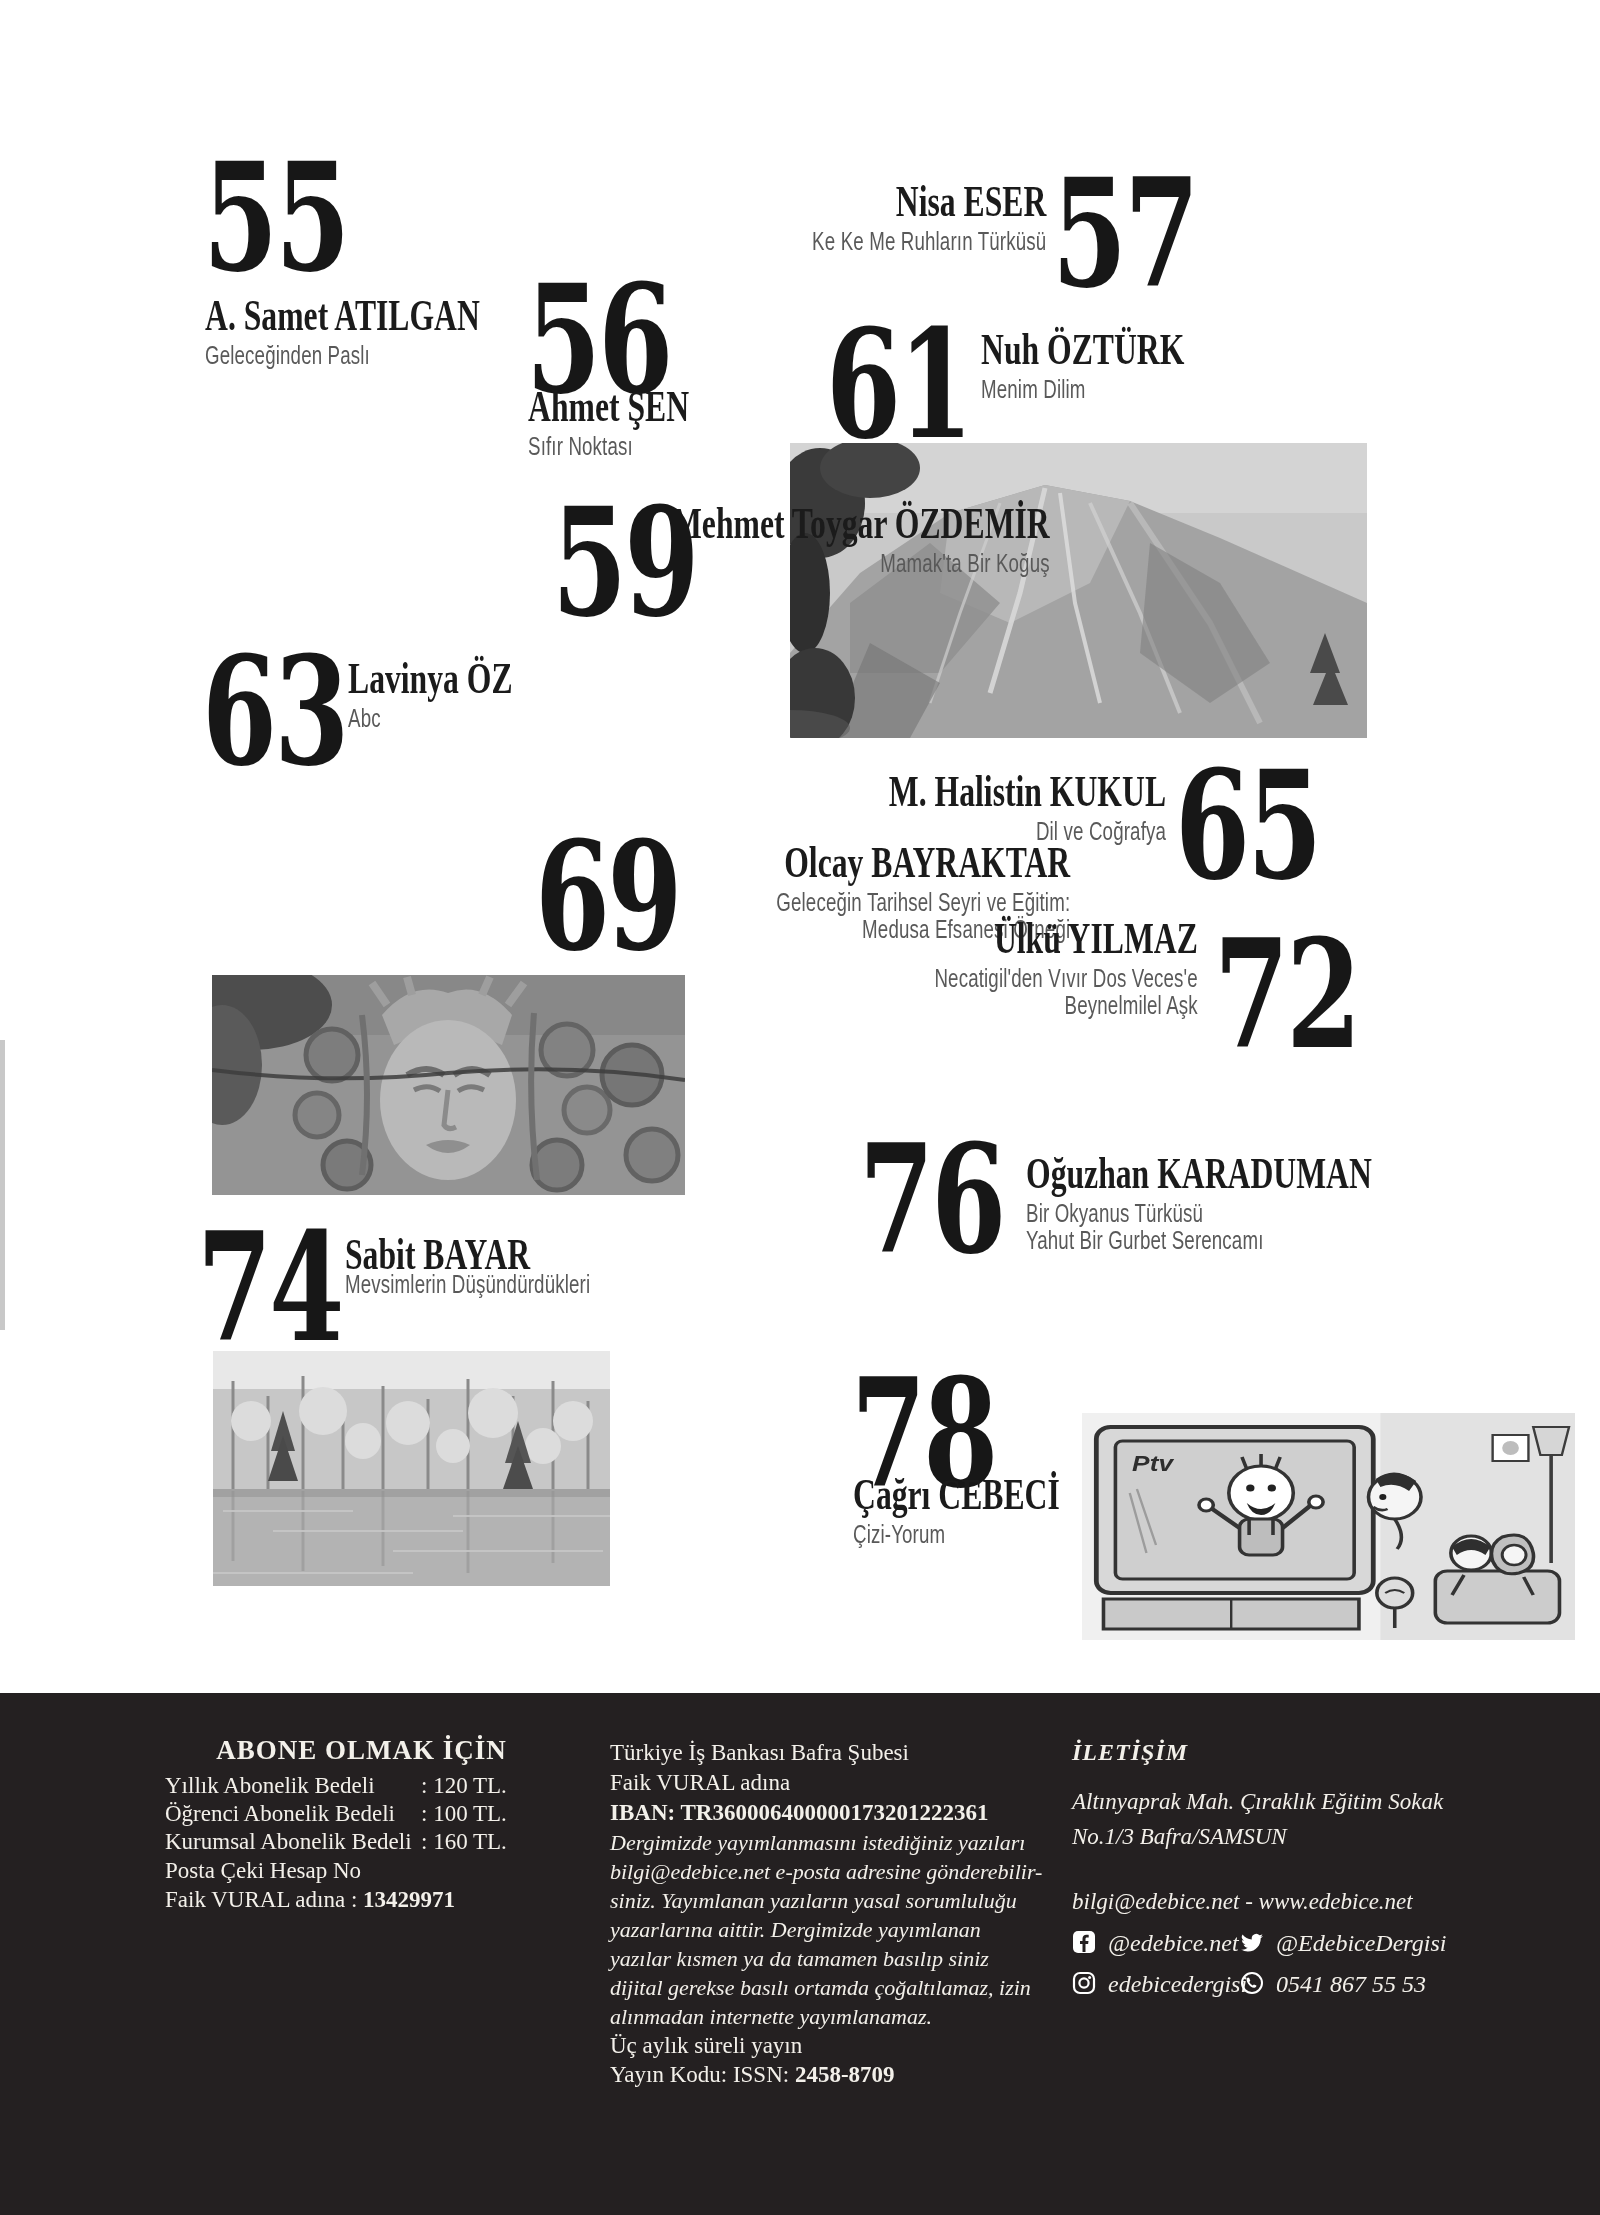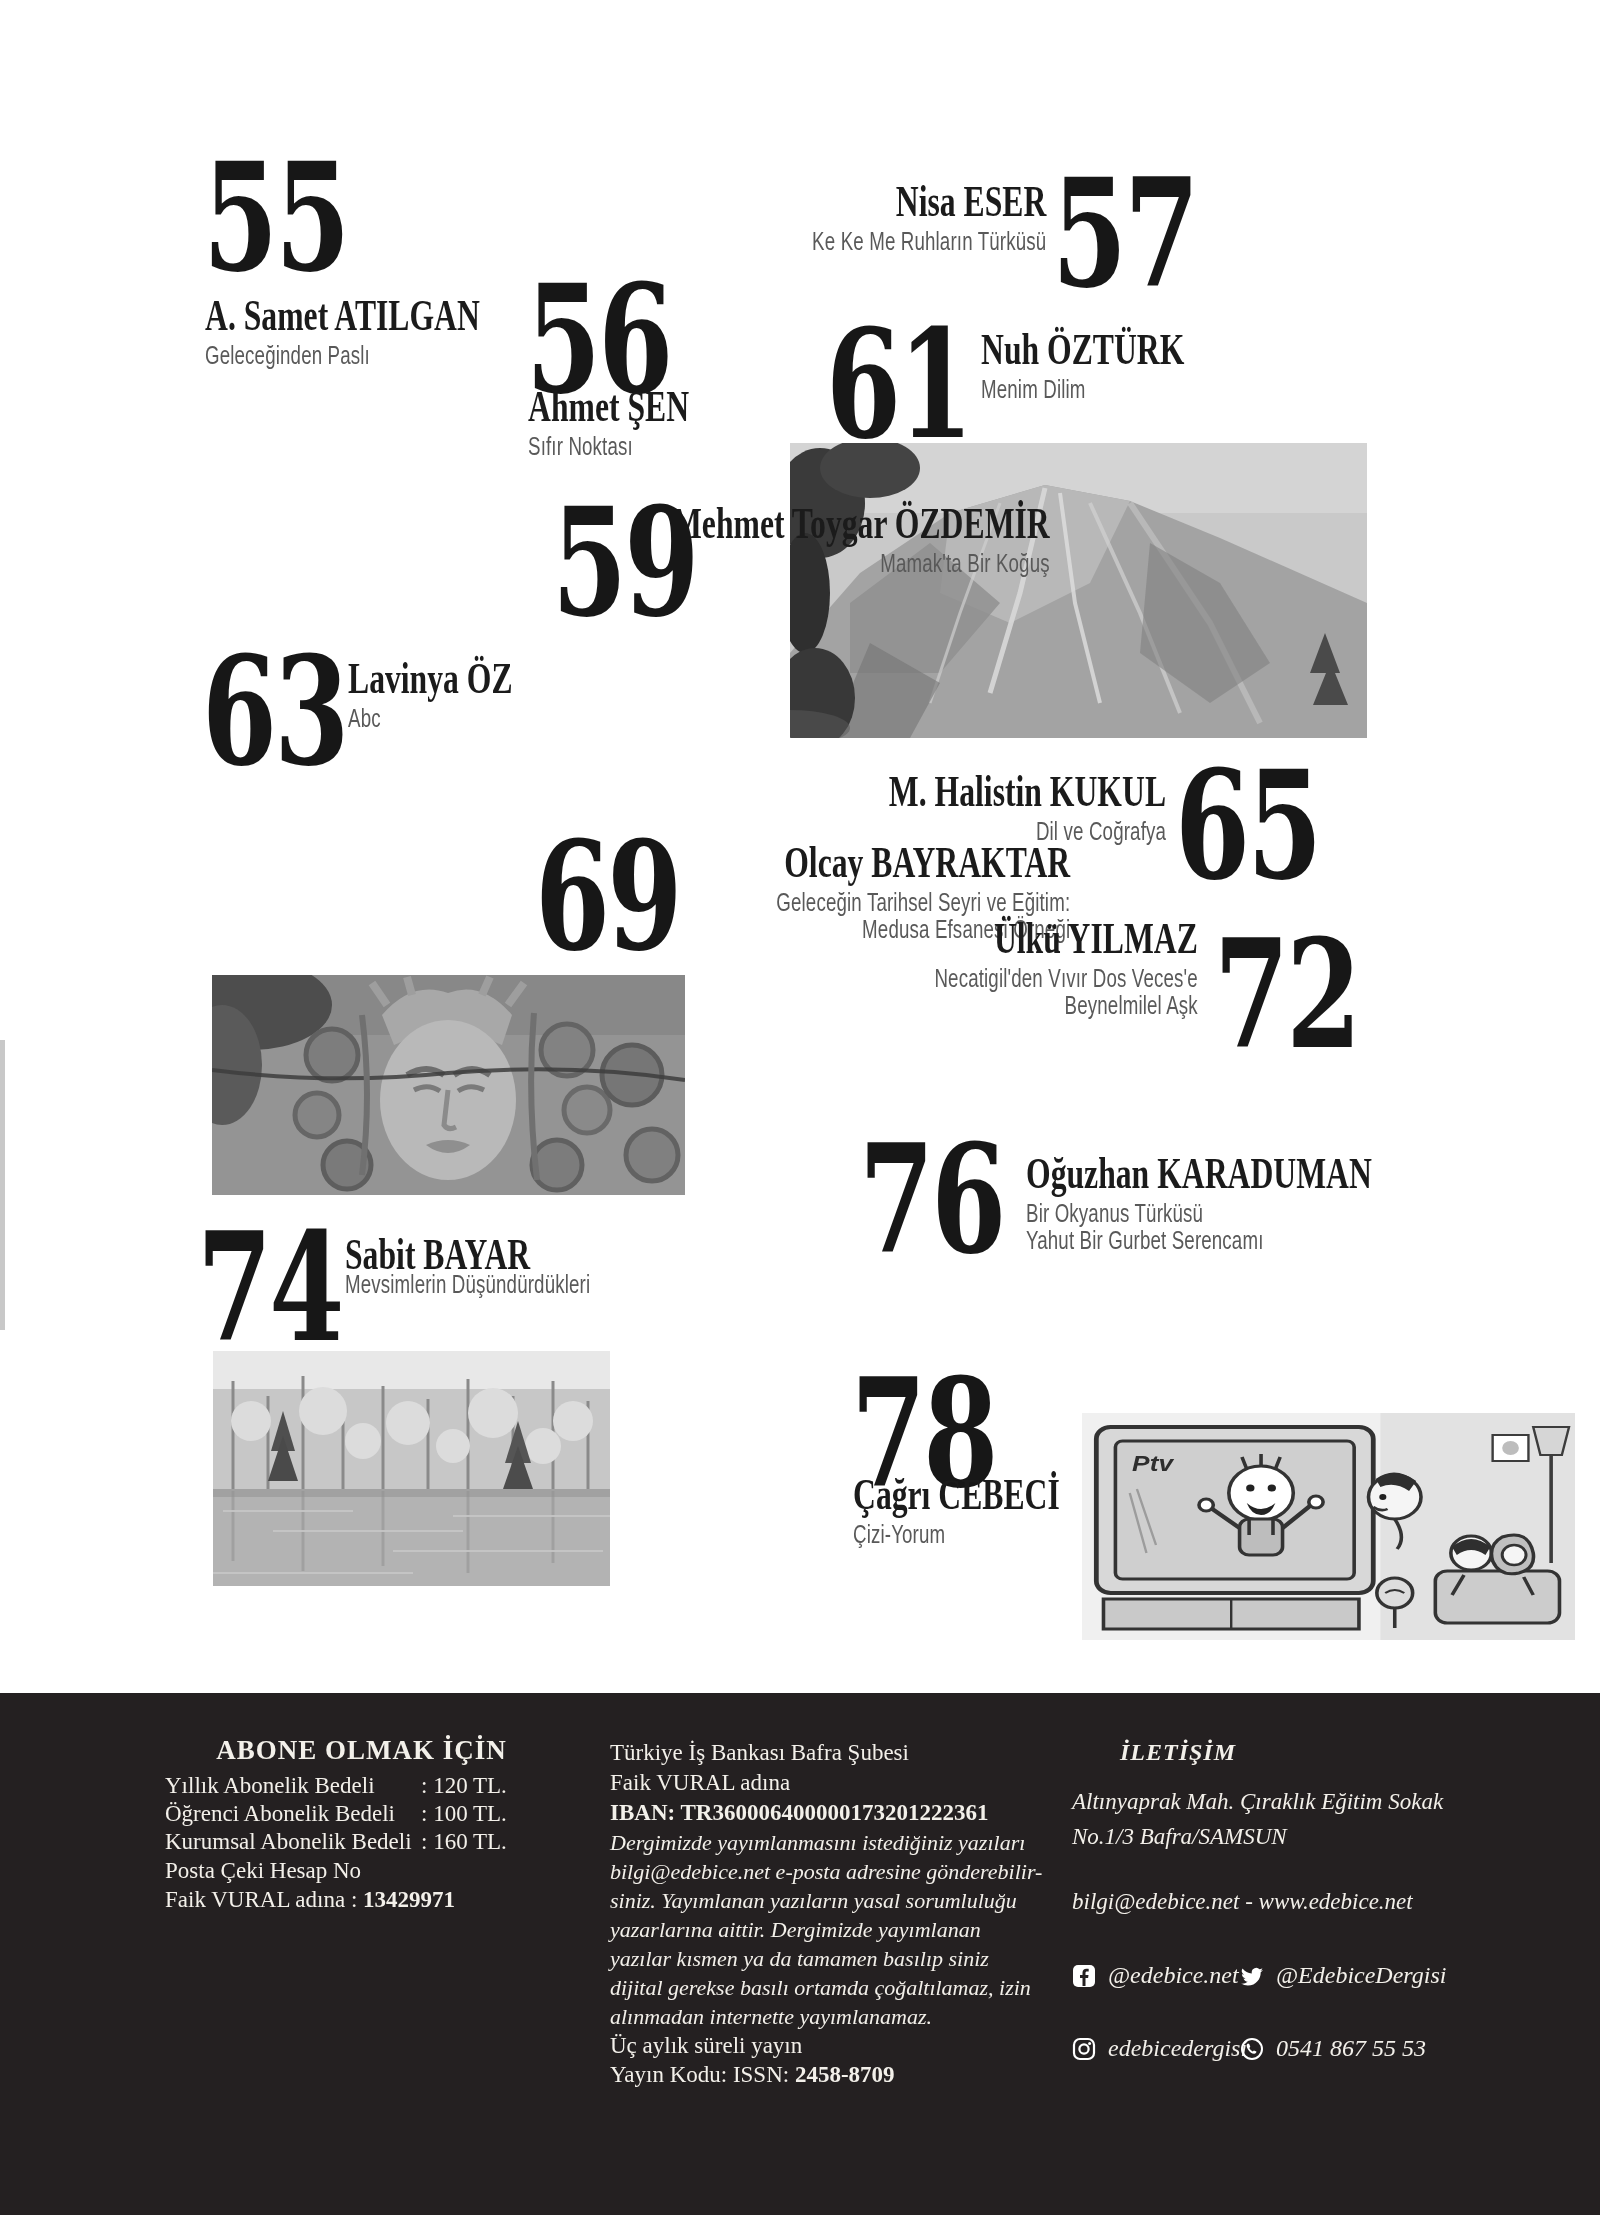--- a/index.html
+++ b/index.html
@@ -25,23 +25,23 @@
           color:#f3f0ea;}
   .fcol{position:absolute;white-space:nowrap;}
   .f-head{font-family:"Liberation Serif",serif;font-weight:700;font-size:27px;line-height:1;
           letter-spacing:1px;text-align:right;}
   .f-ital{font-family:"Liberation Serif",serif;font-style:italic;font-size:23px;line-height:28px;}
   .f-reg{font-family:"Liberation Serif",serif;font-size:23px;line-height:29px;}
   .f-bold{font-weight:700;}
   .fee-row{display:flex;font-weight:400;font-size:23px;line-height:28px;}
   .fee-label{width:256px;}
   .contact-head{font-family:"Liberation Serif",serif;font-style:italic;font-weight:700;
-                font-size:24px;line-height:1;letter-spacing:1px;margin-left:48px;}
+                font-size:24px;line-height:1;letter-spacing:1px;}
   .soc-row{display:flex;align-items:center;margin-top:14px;}
-  .soc-item{display:flex;align-items:center;margin-top:32px;}
+  .soc-item{display:flex;align-items:flex-start;}
   .soc-item .icon{width:24px;height:24px;margin-right:12px;flex:0 0 auto;}
   .soc-text{font-family:"Liberation Serif",serif;font-style:italic;font-size:24px;}
 </style>
 </head>
 <body>
 
 <div class="page">
 
   <div class="num tleft" style="left:203px;top:142px">55</div>
   <div class="tblock tleft" style="left:205px;top:294px">

